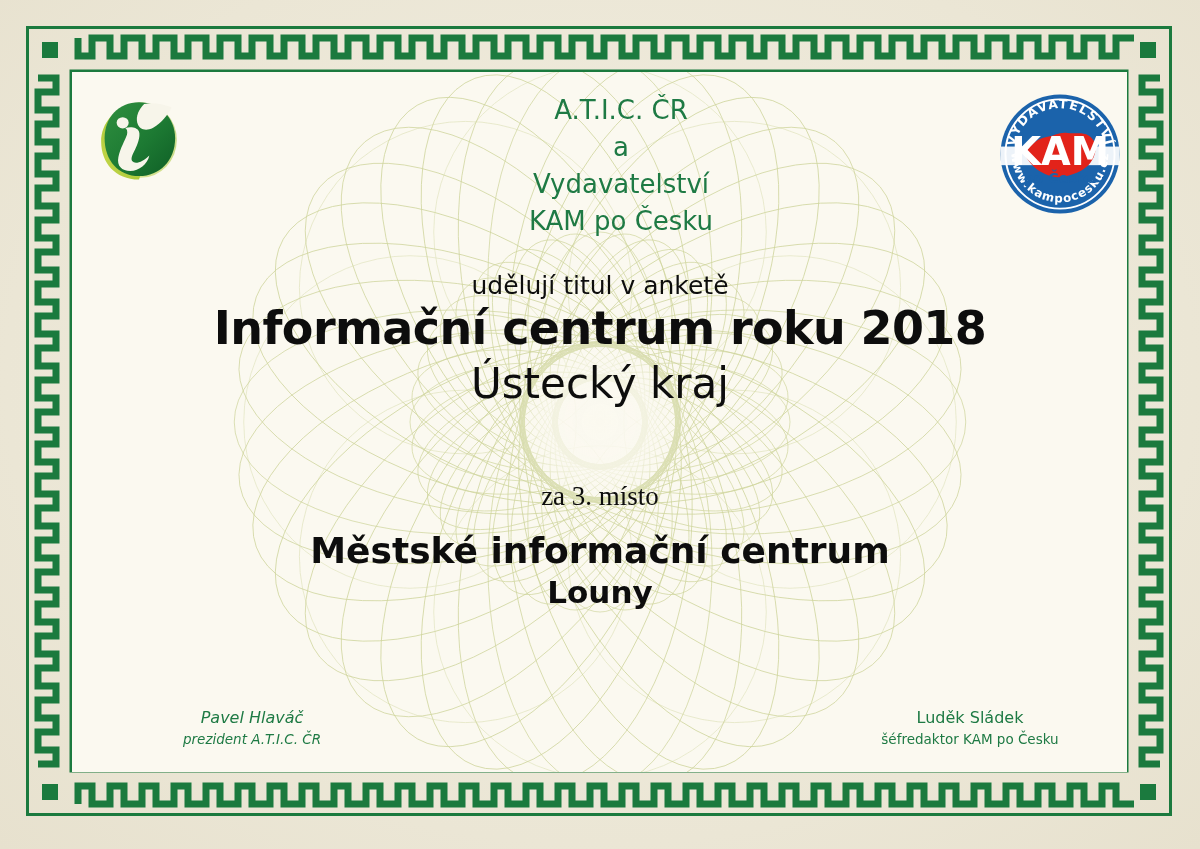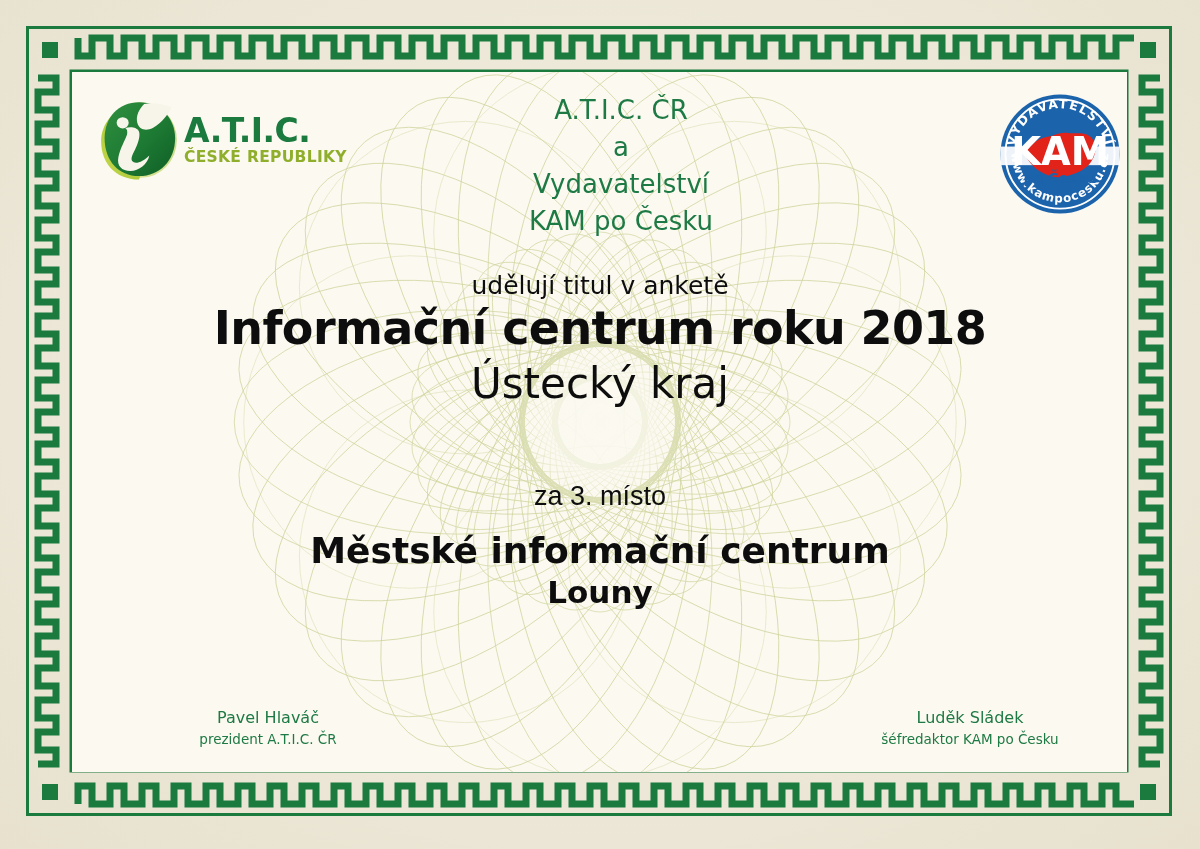--- a/index.html
+++ b/index.html
@@ -158,21 +158,21 @@
 
   .place-block {
     position: absolute;
     left: 0;
     right: 0;
     top: 482px;
     text-align: center;
     color: #0d0d0d;
   }
   .place-line {
-    font-family: Liberation Sans, sans-serif;
+    font-family: Liberation Serif, serif;
     font-size: 27px;
     font-weight: 400;
     line-height: 1.1;
   }
   .winner-name {
     font-family: "DejaVu Sans", sans-serif;
     font-size: 36px;
     font-weight: bold;
     margin-top: 16px;
     line-height: 1.25;
@@ -186,21 +186,21 @@
   }
 
   
   .sig {
     position: absolute;
     text-align: center;
     color: #1e7a44;
     font-family: "DejaVu Sans", sans-serif;
     line-height: 1.3;
   }
-  .sig-left  { left: 144px; top: 708px; width: 248px; }
+  .sig-left  { left: 128px; top: 708px; width: 248px; font-style: italic; }
   .sig-right { right: 96px; top: 708px; width: 268px; }
   .sig-name { font-size: 16px; font-weight: 400; }
   .sig-role { font-size: 13.5px; font-weight: 400; margin-top: 2px; }
 
   .place-date {
     position: absolute;
     left: 0;
     right: 0;
     top: 732px;
     text-align: center;
@@ -423,24 +423,20 @@
 
           <path d="M50 6 C74 6 92 24 92 48 C92 74 74 92 50 92 C26 92 10 74 10 48 C10 24 26 6 50 6 Z" fill="url(#aticG)"></path>
 
           <path d="M56 8 C50 14 46 22 48 30 C50 38 58 40 66 36 C76 31 84 20 88 12 C78 8 66 6 56 8 Z" fill="#f7f5ea"></path>
 
           <path d="M34 36 C40 34 48 35 50 40 C52 46 48 56 44 64 C41 70 40 74 44 76 C48 78 56 74 62 68
                    C60 78 50 86 40 86 C30 86 24 80 26 70 C28 60 34 50 36 44 C37 40 36 37 34 36 Z" fill="#f7f5ea"></path>
           <ellipse cx="31" cy="30" rx="7" ry="6.5" fill="#f7f5ea"></ellipse>
         </svg>
       </div>
-      <div class="atic-words">
-        <div class="atic-main">A.T.I.C.</div>
-        <div class="atic-sub">ČESKÉ REPUBLIKY</div>
-      </div>
     </div>
 
     <div class="kam-seal">
       <svg viewBox="0 0 200 200" xmlns="http://www.w3.org/2000/svg">
         <defs>
           <path id="arcTop" d="M 26,100 A 74,74 0 0 1 174,100"></path>
           <path id="arcBot" d="M 22,100 A 78,78 0 0 0 178,100"></path>
         </defs>
         <circle cx="100" cy="100" r="96" fill="#1b63ab"></circle>
         <circle cx="100" cy="100" r="88" fill="none" stroke="#ffffff" stroke-width="3"></circle>

